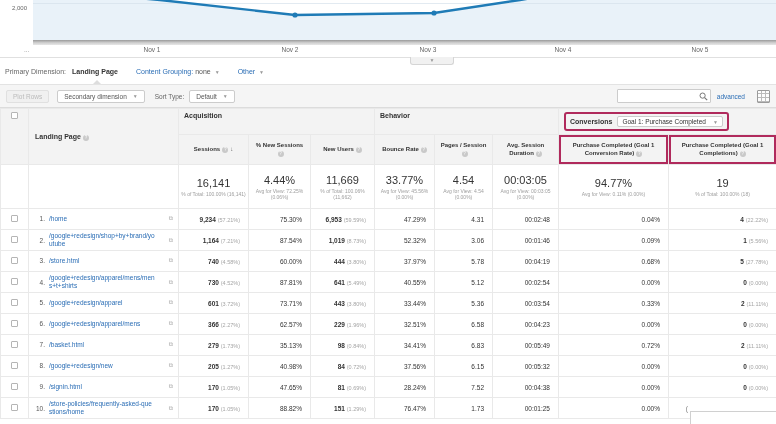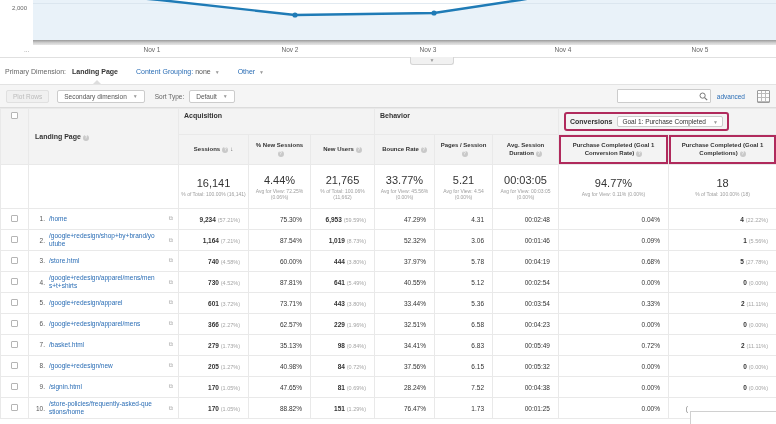--- a/index.html
+++ b/index.html
@@ -218,41 +218,41 @@
         <td></td>
         <td>
           <div class="sum-val">16,141</div>
           <div class="sum-sub">% of Total: 100.00% (16,141)</div>
         </td>
         <td>
           <div class="sum-val">4.44%</div>
           <div class="sum-sub">Avg for View: 72.25% (0.06%)</div>
         </td>
         <td>
-          <div class="sum-val">21,765</div>
+          <div class="sum-val">11,669</div>
           <div class="sum-sub">% of Total: 100.06% (11,662)</div>
         </td>
         <td>
           <div class="sum-val">33.77%</div>
           <div class="sum-sub">Avg for View: 45.56% (0.00%)</div>
         </td>
         <td>
-          <div class="sum-val">5.21</div>
+          <div class="sum-val">4.54</div>
           <div class="sum-sub">Avg for View: 4.54 (0.00%)</div>
         </td>
         <td>
           <div class="sum-val">00:03:05</div>
           <div class="sum-sub">Avg for View: 00:03:05 (0.00%)</div>
         </td>
         <td>
           <div class="sum-val">94.77%</div>
           <div class="sum-sub">Avg for View: 0.11% (0.00%)</div>
         </td>
         <td>
-          <div class="sum-val">18</div>
+          <div class="sum-val">19</div>
           <div class="sum-sub">% of Total: 100.00% (18)</div>
         </td>
       </tr>
     </thead>
     <tbody>
         <tr>
     <td class="c-check">
       <span class="cb"></span>
     </td>
     <td class="c-page">

